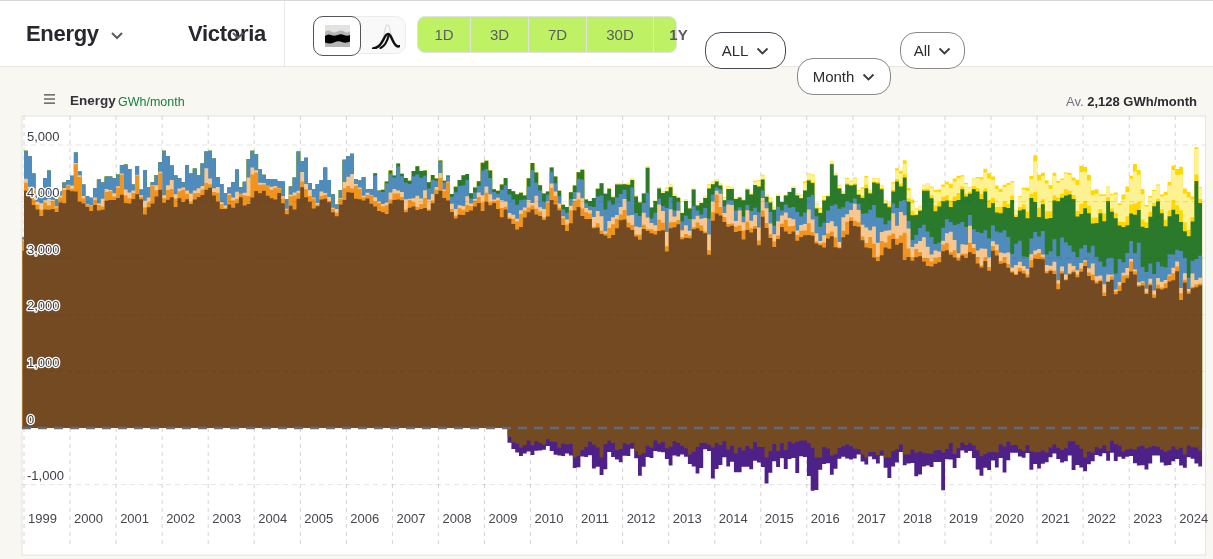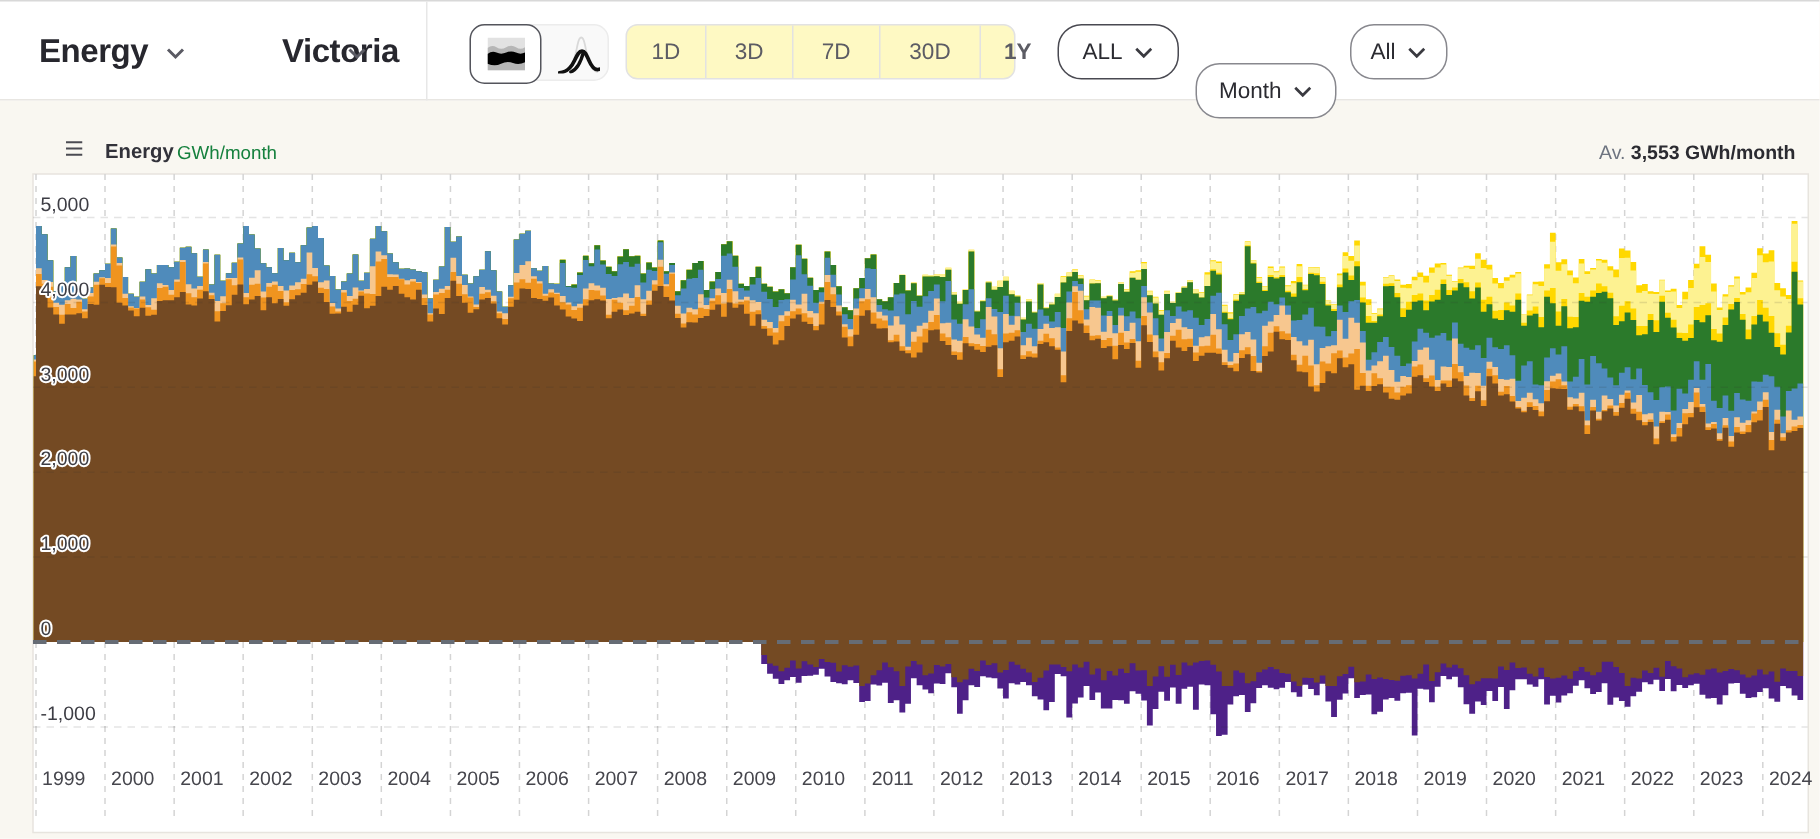--- a/index.html
+++ b/index.html
@@ -6,26 +6,26 @@
   font-family:"Liberation Sans", sans-serif; }
 .topbar { position:absolute; left:0; top:0; width:1213px; height:67px; background:#ffffff;
   border-top:1px solid #d8d8d8; border-bottom:1px solid #e8e6e2; }
 .tsel { position:absolute; top:19.5px; font-weight:700; font-size:22px; color:#27272e; letter-spacing:-0.3px; }
 .chev { position:absolute; top:30px; }
 .divider { position:absolute; left:284px; top:0; width:1px; height:66px; background:#e7e7e7; }
 .togglegrp { position:absolute; left:313px; top:15px; width:93px; height:38px;
   background:#f9f9f9; border:1px solid #ececec; border-radius:10px; }
 .togsel { position:absolute; left:-1px; top:-1px; width:48px; height:40px; background:#ffffff;
   border:1.5px solid #54555c; border-radius:10px; }
-.seg { position:absolute; left:417px; top:15px; width:260px; height:37px; background:#fef9c3;
+.seg { position:absolute; left:417px; top:15px; width:260px; height:37px; background:#bef264;
   border:1px solid #e2e2e2; border-radius:8px; display:flex; }
 .seg div { flex:0 0 auto; display:flex; align-items:center; justify-content:center;
   font-size:15px; color:#5c5c64; border-right:1px solid #e2e2e2; }
 .seg div:last-child { border-right:none;font-weight:bold; }
-.btn { position:absolute; top:15px; height:37px; background:#ffffff; border-radius:16px;
+.btn { position:absolute; top:31px; height:37px; background:#ffffff; border-radius:16px;
   font-size:15px; color:#2b2b31; display:flex; align-items:center; justify-content:center; gap:8px; }
 .ct1 { position:absolute; left:70px; top:93px; font-size:13.5px; font-weight:700; color:#32323a; }
 .ct2 { position:absolute; left:118px; top:94.5px; font-size:12.5px; color:#15803d; }
 .avg { position:absolute; right:16px; top:93.5px; font-size:13px; color:#6e7480; }
 .avg b { color:#2b2b31; }
 </style></head>
 <body>
 <svg width="1213" height="559" viewBox="0 0 1213 559" style="position:absolute;left:0;top:0">
 <rect x="22" y="116" width="1183.5" height="439" fill="#ffffff" stroke="#e7e4de"></rect>
 <g stroke="#d4d4d4" stroke-dasharray="4 4" stroke-width="1">
@@ -165,12 +165,12 @@
 </div>
 <svg style="position:absolute;left:44px;top:93px" width="11" height="12" viewBox="0 0 12 12">
   <g stroke="#4b4b52" stroke-width="1.4">
       <line x1="0" y1="1.5" x2="12" y2="1.5"></line>
       <line x1="0" y1="6" x2="12" y2="6"></line>
       <line x1="0" y1="10.5" x2="12" y2="10.5"></line>
     </g>
 </svg>
 <div class="ct1">Energy</div>
 <div class="ct2">GWh/month</div>
-<div class="avg">Av. <b>3,553 GWh/month</b></div>
+<div class="avg">Av. <b>2,128 GWh/month</b></div>
 </body></html>

